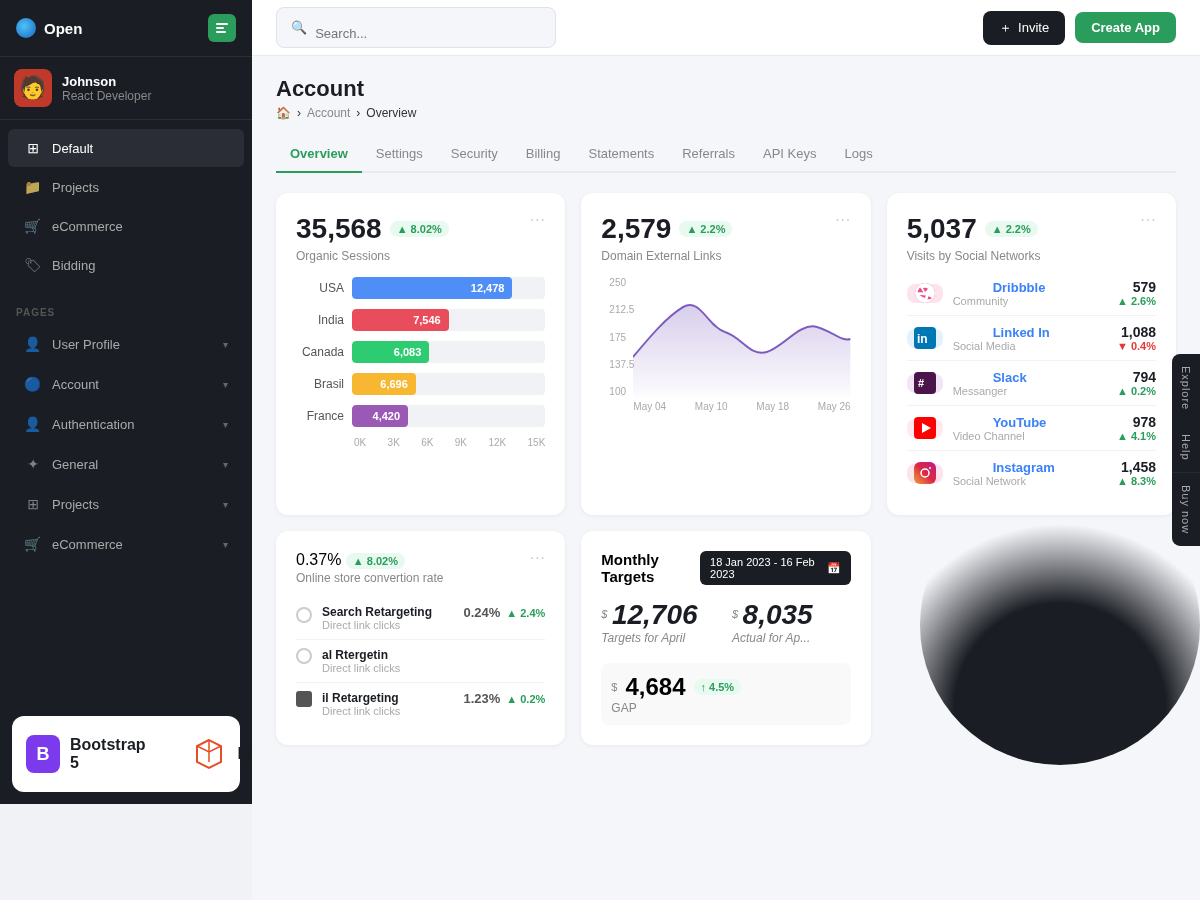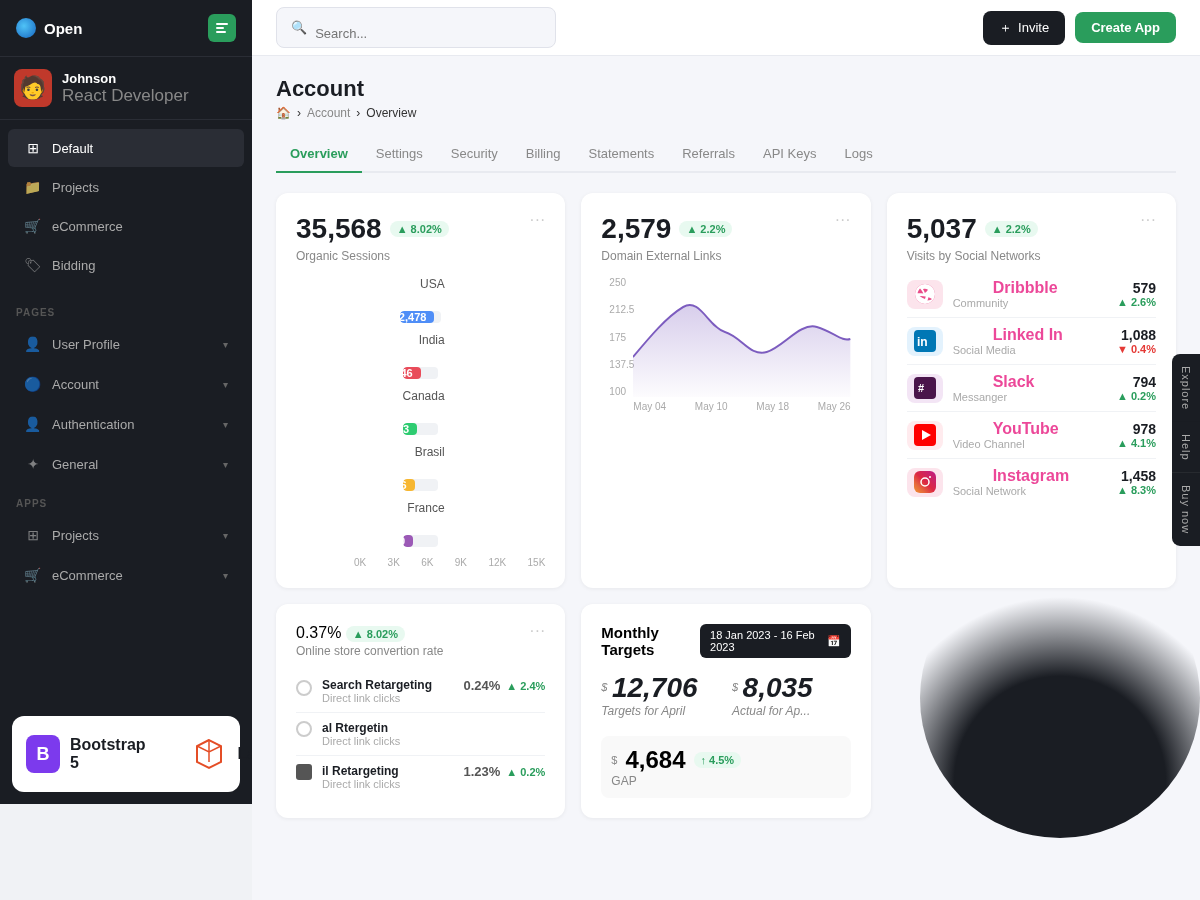--- a/index.html
+++ b/index.html
@@ -7,21 +7,21 @@
 
     
     .sidebar { width: 252px; background: #1a1d23; color: #fff; display: flex; flex-direction: column; flex-shrink: 0; height: 804px; overflow-y: auto; }
     .sidebar-header { display: flex; align-items: center; justify-content: space-between; padding: 14px 16px; border-bottom: 1px solid #2a2d35; }
     .sidebar-logo { display: flex; align-items: center; gap: 8px; font-size: 15px; font-weight: 600; color: #fff; }
     .logo-dot { width: 20px; height: 20px; background: radial-gradient(circle at 40% 40%, #4fc3f7, #1565c0); border-radius: 50%; }
     .sidebar-icon-btn { width: 28px; height: 28px; background: #2a9d5c; border-radius: 6px; display: flex; align-items: center; justify-content: center; cursor: pointer; }
     .user-section { padding: 12px 14px; display: flex; align-items: center; gap: 10px; border-bottom: 1px solid #2a2d35; }
     .user-avatar { width: 38px; height: 38px; border-radius: 8px; background: #c0392b; display: flex; align-items: center; justify-content: center; font-size: 18px; overflow: hidden; }
     .user-info .name { font-size: 13px; font-weight: 600; color: #fff; }
-    .user-info .role { font-size: 17px; color: #888; }
+    .user-info .role { font-size: 12px; color: #888; }
 
     .nav-item { display: flex; align-items: center; gap: 10px; padding: 10px 16px; cursor: pointer; color: #aaa; font-size: 13px; border-radius: 6px; margin: 1px 8px; transition: background 0.15s; }
     .nav-item.active { background: #2a2d35; color: #fff; }
     .nav-item .nav-icon { width: 18px; height: 18px; display: flex; align-items: center; justify-content: center; font-size: 14px; opacity: 0.7; }
     .nav-item.active .nav-icon { opacity: 1; }
     .nav-chevron { margin-left: auto; font-size: 10px; color: #666; }
 
     .section-label { font-size: 10px; font-weight: 700; color: #555; letter-spacing: 1px; padding: 14px 16px 6px; text-transform: uppercase; }
 
     
@@ -62,38 +62,38 @@
 
     
     .stat-value { font-size: 28px; font-weight: 700; color: #1a1d23; display: flex; align-items: center; gap: 8px; }
     .stat-badge { font-size: 11px; font-weight: 600; padding: 2px 7px; border-radius: 12px; }
     .badge-green { background: #e8f9f0; color: #2a9d5c; }
     .stat-label { font-size: 12px; color: #888; margin-top: 4px; }
     .card-menu { float: right; color: #ccc; cursor: pointer; font-size: 16px; margin-top: -2px; }
 
     
     .bar-chart { margin-top: 14px; }
-    .bar-row { display: flex; align-items: center; gap: 20px; margin-bottom: 10px; flex-direction: column; }
+    .bar-row { display: flex; align-items: center; gap: 8px; margin-bottom: 10px; }
     .bar-label { font-size: 12px; color: #555; width: 48px; text-align: right; }
     .bar-track { flex: 1; height: 22px; border-radius: 4px; background: #f0f2f5; position: relative; overflow: hidden; }
     .bar-fill { height: 100%; border-radius: 4px; display: flex; align-items: center; justify-content: flex-end; padding-right: 8px; font-size: 11px; font-weight: 700; color: #fff; }
     .bar-axis { display: flex; justify-content: space-between; font-size: 10px; color: #aaa; margin-top: 4px; padding-left: 58px; }
 
     
     .line-chart { margin-top: 14px; }
     .chart-axis-y { display: flex; flex-direction: column; justify-content: space-between; font-size: 10px; color: #aaa; position: absolute; left: 8px; top: 0; bottom: 0; width: 28px; }
     .chart-wrap { position: relative; height: 120px; }
     .chart-inner { position: absolute; left: 32px; right: 0; top: 0; bottom: 0; }
     .chart-axis-x { display: flex; justify-content: space-between; font-size: 10px; color: #aaa; margin-top: 4px; padding-left: 32px; }
 
     
     .social-item { display: flex; align-items: center; gap: 10px; padding: 8px 0; border-bottom: 1px solid #f0f2f5; }
     .social-item:last-child { border-bottom: none; }
-    .social-logo { width: 36px; height: 29px; border-radius: 8px; display: flex; align-items: center; justify-content: center; font-size: 18px; text-align: center; }
-    .social-info .name { font-size: 16px; font-weight: 600; color: #ec4899; padding-left: 40px; }
+    .social-logo { width: 36px; height: 19px; border-radius: 8px; display: flex; align-items: center; justify-content: center; font-size: 18px; text-align: center; }
+    .social-info .name { font-size: 13px; font-weight: 600; color: #3b82f6; padding-left: 40px; }
     .social-info .type { font-size: 11px; color: #aaa; }
     .social-right { margin-left: auto; text-align: right; }
     .social-val { font-size: 14px; font-weight: 700; color: #1a1d23; }
     .social-change { font-size: 11px; font-weight: 600; }
 
     
     .bottom-grid { display: grid; grid-template-columns: 1fr 1fr 1fr; gap: 16px; }
     .conv-label { font-size: 12px; color: #888; margin-top: 2px; margin-bottom: 12px; }
     .conv-row { display: flex; align-items: flex-start; gap: 10px; padding: 8px 0; border-bottom: 1px solid #f0f2f5; }
     .conv-row:last-child { border-bottom: none; }
@@ -178,21 +178,20 @@
     <span class="nav-icon">👤</span>
     <span>Authentication</span>
     <span class="nav-chevron">▾</span>
   </div>
   <div class="nav-item">
     <span class="nav-icon">✦</span>
     <span>General</span>
     <span class="nav-chevron">▾</span>
   </div>
 
-  <div class="section-label">APPS</div>
   <div class="nav-item">
     <span class="nav-icon">⊞</span>
     <span>Projects</span>
     <span class="nav-chevron">▾</span>
   </div>
   <div class="nav-item">
     <span class="nav-icon">🛒</span>
     <span>eCommerce</span>
     <span class="nav-chevron">▾</span>
   </div>

